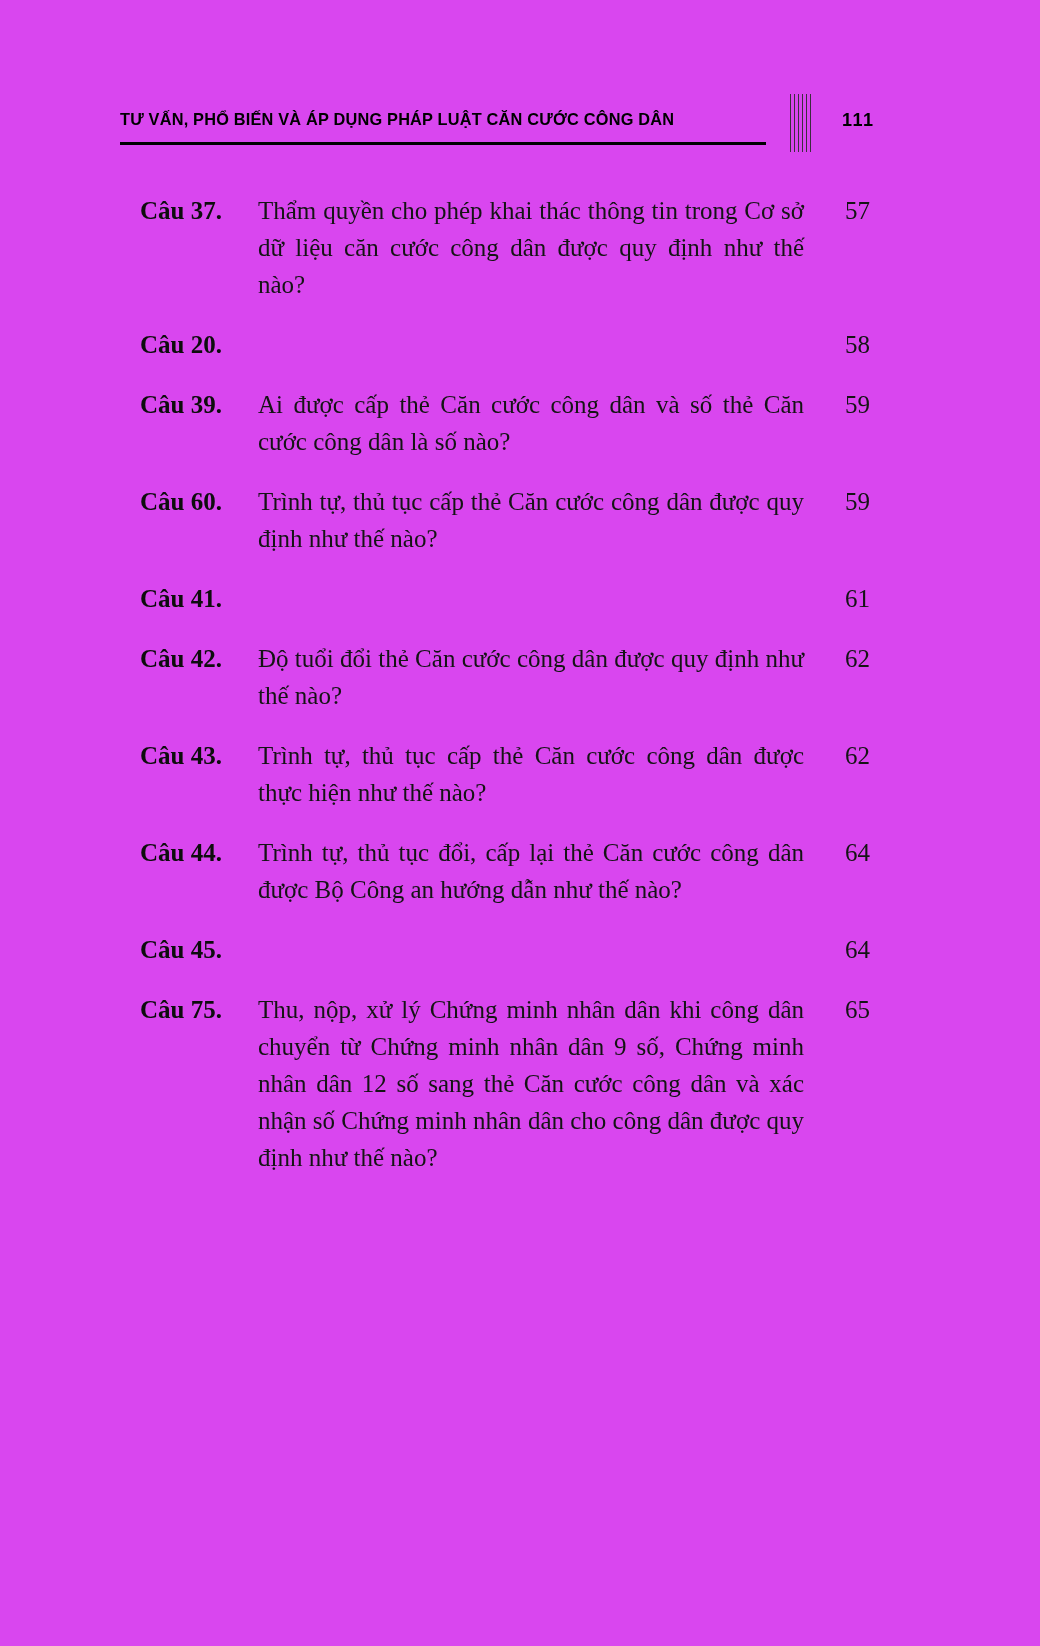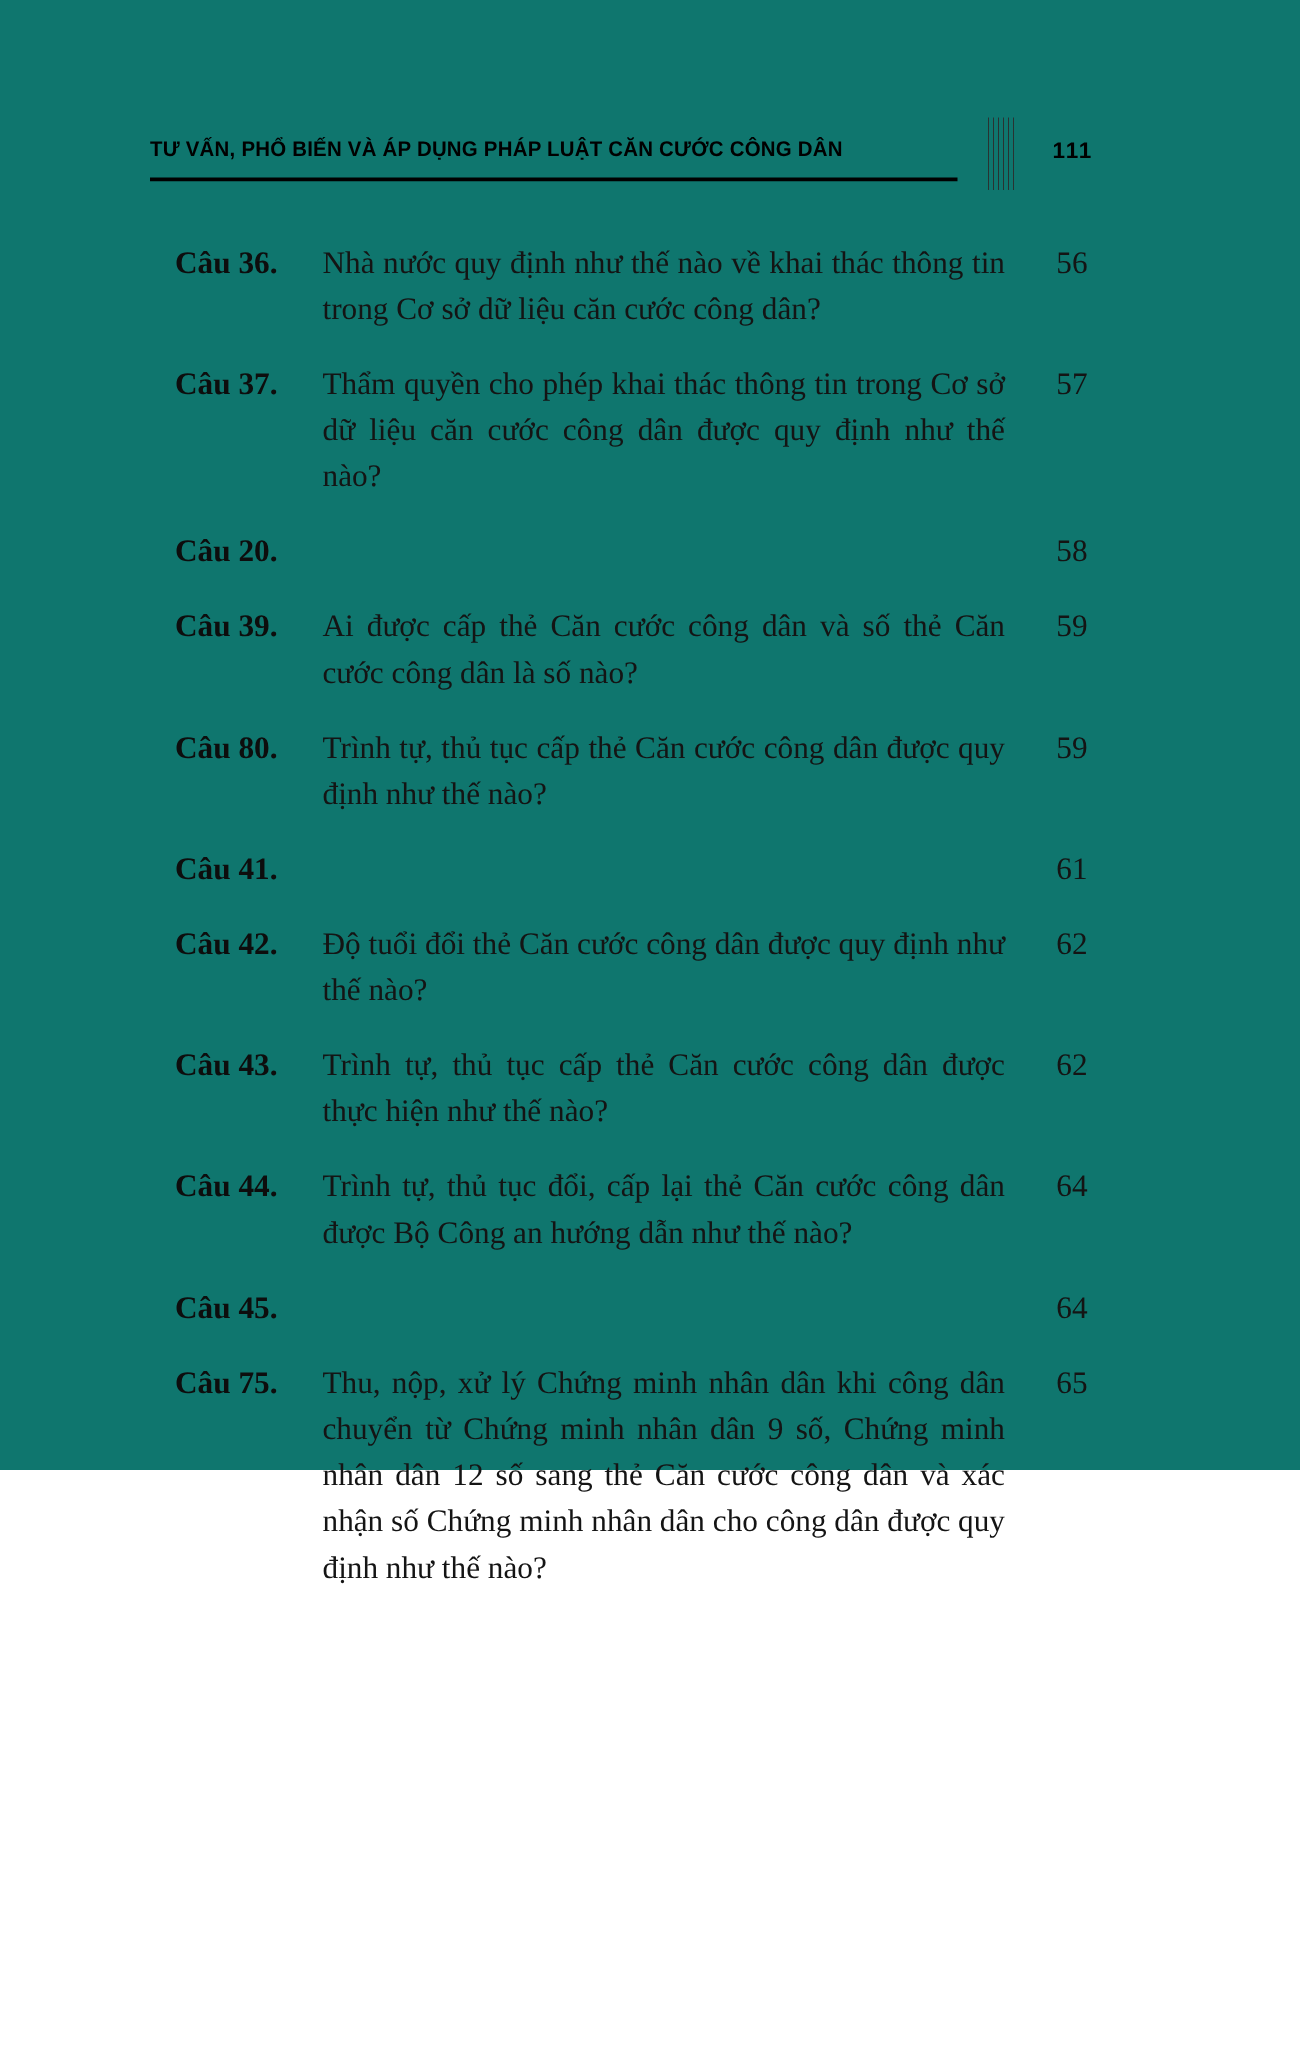--- a/index.html
+++ b/index.html
@@ -5,21 +5,21 @@
   * { margin: 0; padding: 0; box-sizing: border-box; }
   html, body { background: #ffffff; }
   body {
     width: 1040px;
     height: 1646px;
     font-family: "Liberation Serif", serif;
     color: #121212;
     position: relative;
     overflow: hidden;
   }
-  .page { position: relative; width: 1040px; height: 1176px; background: #0f766e; }
+  .page { position: relative; width: 1040px; height: 1646px; background: #d946ef; }
 
   
   .header { position: absolute; top: 110px; left: 120px; width: 800px; height: 50px; }
   .header-title {
     font-family: "Liberation Sans", sans-serif;
     font-weight: 700;
     font-size: 17px;
     letter-spacing: 0.2px;
     color: #000;
     white-space: nowrap;
@@ -76,45 +76,40 @@
 
   <div class="header">
     <div class="header-title">TƯ VẤN, PHỔ BIẾN VÀ ÁP DỤNG PHÁP LUẬT CĂN CƯỚC CÔNG DÂN</div>
     <div class="header-rule"></div>
     <div class="hatch"></div>
     <div class="folio">111</div>
   </div>
 
   <div class="toc">
 
-    <div class="row">
-      <span class="lbl">Câu 36.</span>
-      <span class="txt">Nhà nước quy định như thế nào về khai thác thông tin trong Cơ sở dữ liệu căn cước công dân?</span>
-      <span class="pg">56</span>
-    </div>
 
     <div class="row">
       <span class="lbl">Câu 37.</span>
       <span class="txt">Thẩm quyền cho phép khai thác thông tin trong Cơ sở dữ liệu căn cước công dân được quy định như thế nào?</span>
       <span class="pg">57</span>
     </div>
 
     <div class="row">
       <span class="lbl">Câu 20.</span>
       <span class="pg">58</span>
     </div>
 
     <div class="row">
       <span class="lbl">Câu 39.</span>
       <span class="txt">Ai được cấp thẻ Căn cước công dân và số thẻ Căn cước công dân là số nào?</span>
       <span class="pg">59</span>
     </div>
 
     <div class="row">
-      <span class="lbl">Câu 80.</span>
+      <span class="lbl">Câu 60.</span>
       <span class="txt">Trình tự, thủ tục cấp thẻ Căn cước công dân được quy định như thế nào?</span>
       <span class="pg">59</span>
     </div>
 
     <div class="row">
       <span class="lbl">Câu 41.</span>
       <span class="pg">61</span>
     </div>
 
     <div class="row">

